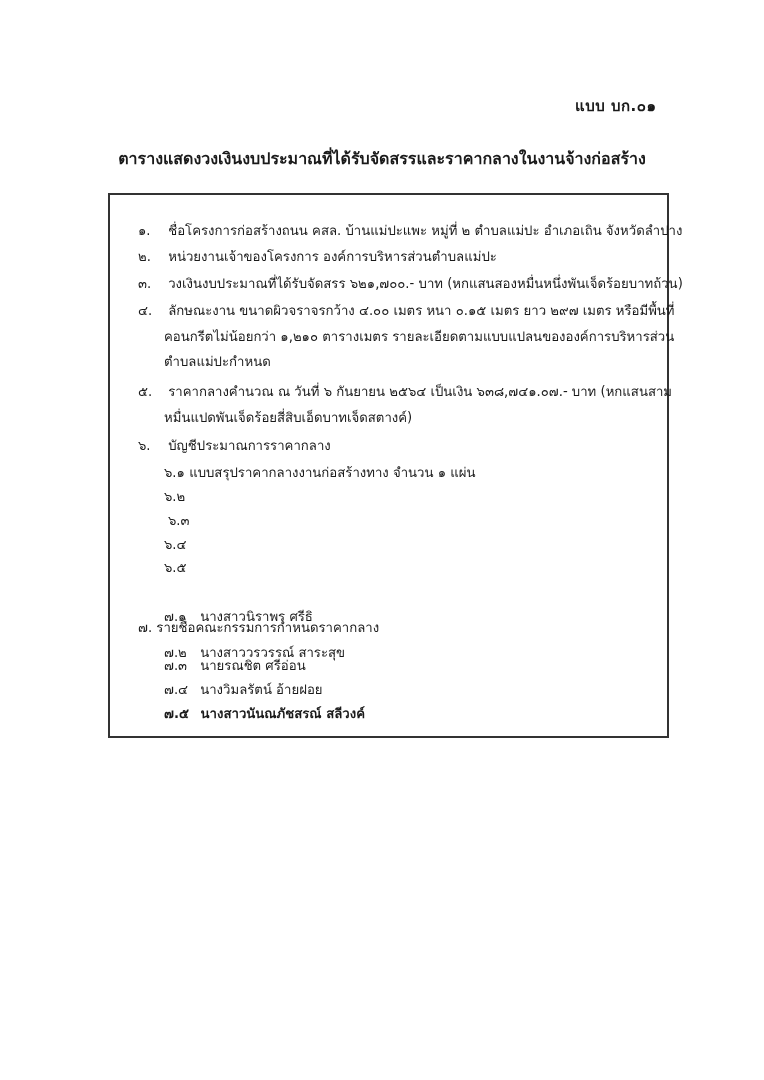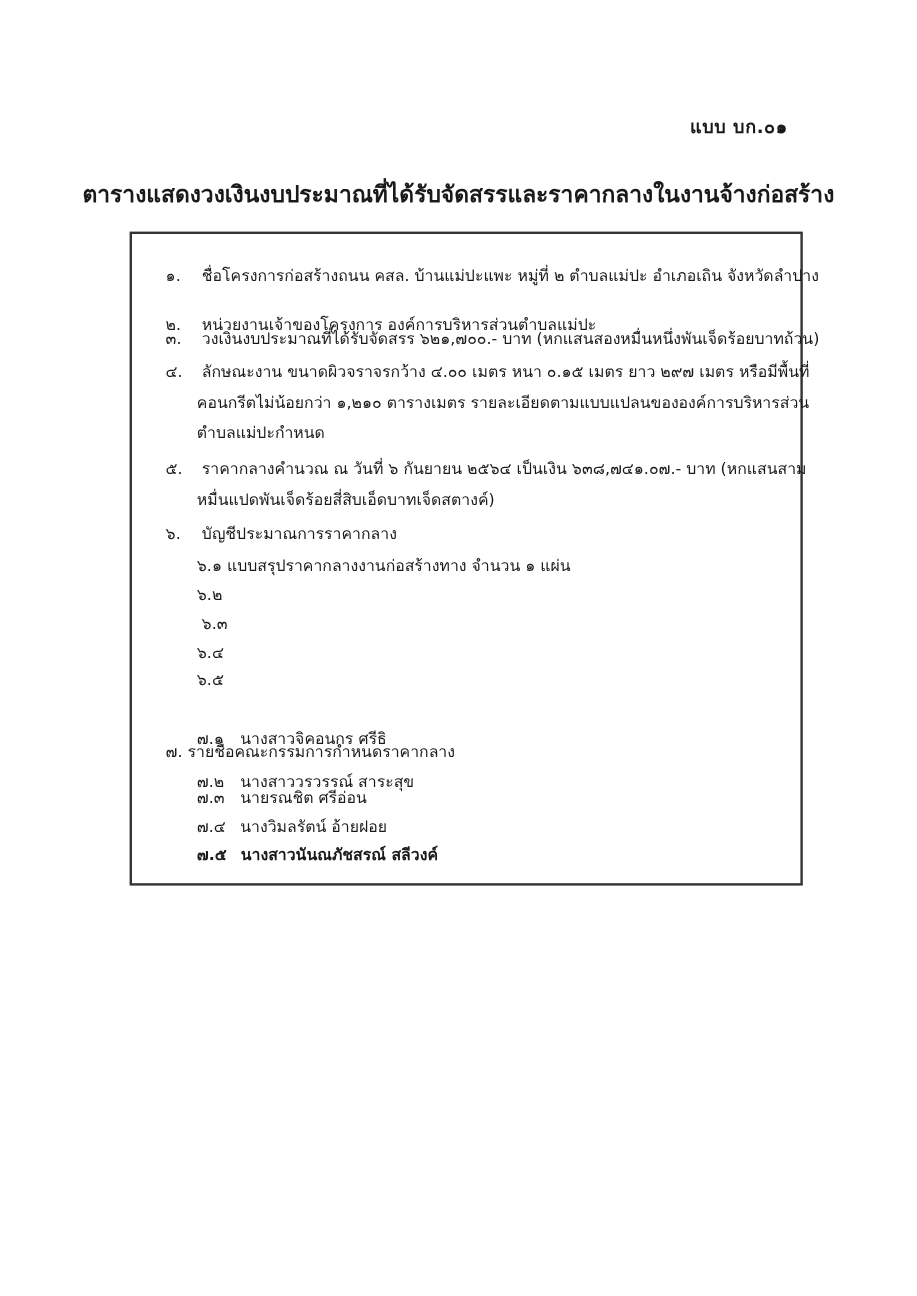--- a/index.html
+++ b/index.html
@@ -1,37 +1,37 @@
 <!DOCTYPE html>
 <html><head>
 <meta charset="utf-8">
 <style>
   html, body { margin:0; padding:0; background:#ffffff; }
   body { width:764px; height:1080px; position:relative; overflow:hidden;
          font-family:"DejaVu Sans", sans-serif; color:#1a1a1a; }
   .form-code { position:absolute; left:575px; top:94px; font-size:15px; font-weight:bold; letter-spacing:0.5px; }
-  .title { position:absolute; left:0; width:764px; top:146px; text-align:center; font-size:19px; font-weight:bold; }
+  .title { position:absolute; left:0; width:764px; top:146px; text-align:center; font-size:16px; font-weight:bold; }
   .box { position:absolute; left:108px; top:193px; width:561px; height:545px; border:2px solid #333; box-sizing:border-box; }
   .line { position:absolute; font-size:13.2px; white-space:nowrap; line-height:18px; }
   .num { display:inline-block; }
 </style>
 </head>
 <body>
 
 <div class="form-code">แบบ  บก.๐๑</div>
 <div class="title">ตารางแสดงวงเงินงบประมาณที่ได้รับจัดสรรและราคากลางในงานจ้างก่อสร้าง</div>
 
 <div class="box"></div>
 
 <div class="line" style="left:138px;top:222px;">
   <span class="num" style="width:26px">๑.</span>
   <span>ชื่อโครงการก่อสร้างถนน คสล. บ้านแม่ปะแพะ หมู่ที่ ๒ ตำบลแม่ปะ อำเภอเถิน จังหวัดลำปาง</span>
 </div>
 
-<div class="line" style="left:138px;top:263px;">
+<div class="line" style="left:138px;top:248px;">
   <span class="num" style="width:26px">๒.</span>
   <span>หน่วยงานเจ้าของโครงการ  องค์การบริหารส่วนตำบลแม่ปะ</span>
 </div>
 
 <div class="line" style="left:138px;top:275px;">
   <span class="num" style="width:26px">๓.</span>
   <span>วงเงินงบประมาณที่ได้รับจัดสรร ๖๒๑,๗๐๐.- บาท (หกแสนสองหมื่นหนึ่งพันเจ็ดร้อยบาทถ้วน)</span>
 </div>
 
 <div class="line" style="left:138px;top:302px;">
@@ -54,21 +54,21 @@
 <div class="line" style="left:164px;top:464px;">๖.๑ แบบสรุปราคากลางงานก่อสร้างทาง จำนวน ๑ แผ่น</div>
 <div class="line" style="left:164px;top:488px;">๖.๒</div>
 <div class="line" style="left:168px;top:512px;">๖.๓</div>
 <div class="line" style="left:164px;top:536px;">๖.๔</div>
 <div class="line" style="left:164px;top:559px;">๖.๕</div>
 
 <div class="line" style="left:138px;top:583px;margin-top:36px;">๗. รายชื่อคณะกรรมการกำหนดราคากลาง</div>
 
 <div class="line" style="left:164px;top:608px;">
   <span class="num" style="width:32px">๗.๑</span>
-  <span>นางสาวจิคอนกร   ศรีธิ</span>
+  <span>นางสาวนิราพร   ศรีธิ</span>
 </div>
 <div class="line" style="left:164px;top:632px;margin-top:12px;">
   <span class="num" style="width:32px">๗.๒</span>
   <span>นางสาววรวรรณ์   สาระสุข</span>
 </div>
 <div class="line" style="left:164px;top:657px;">
   <span class="num" style="width:32px">๗.๓</span>
   <span>นายรณชิต   ศรีอ่อน</span>
 </div>
 <div class="line" style="left:164px;top:681px;">

